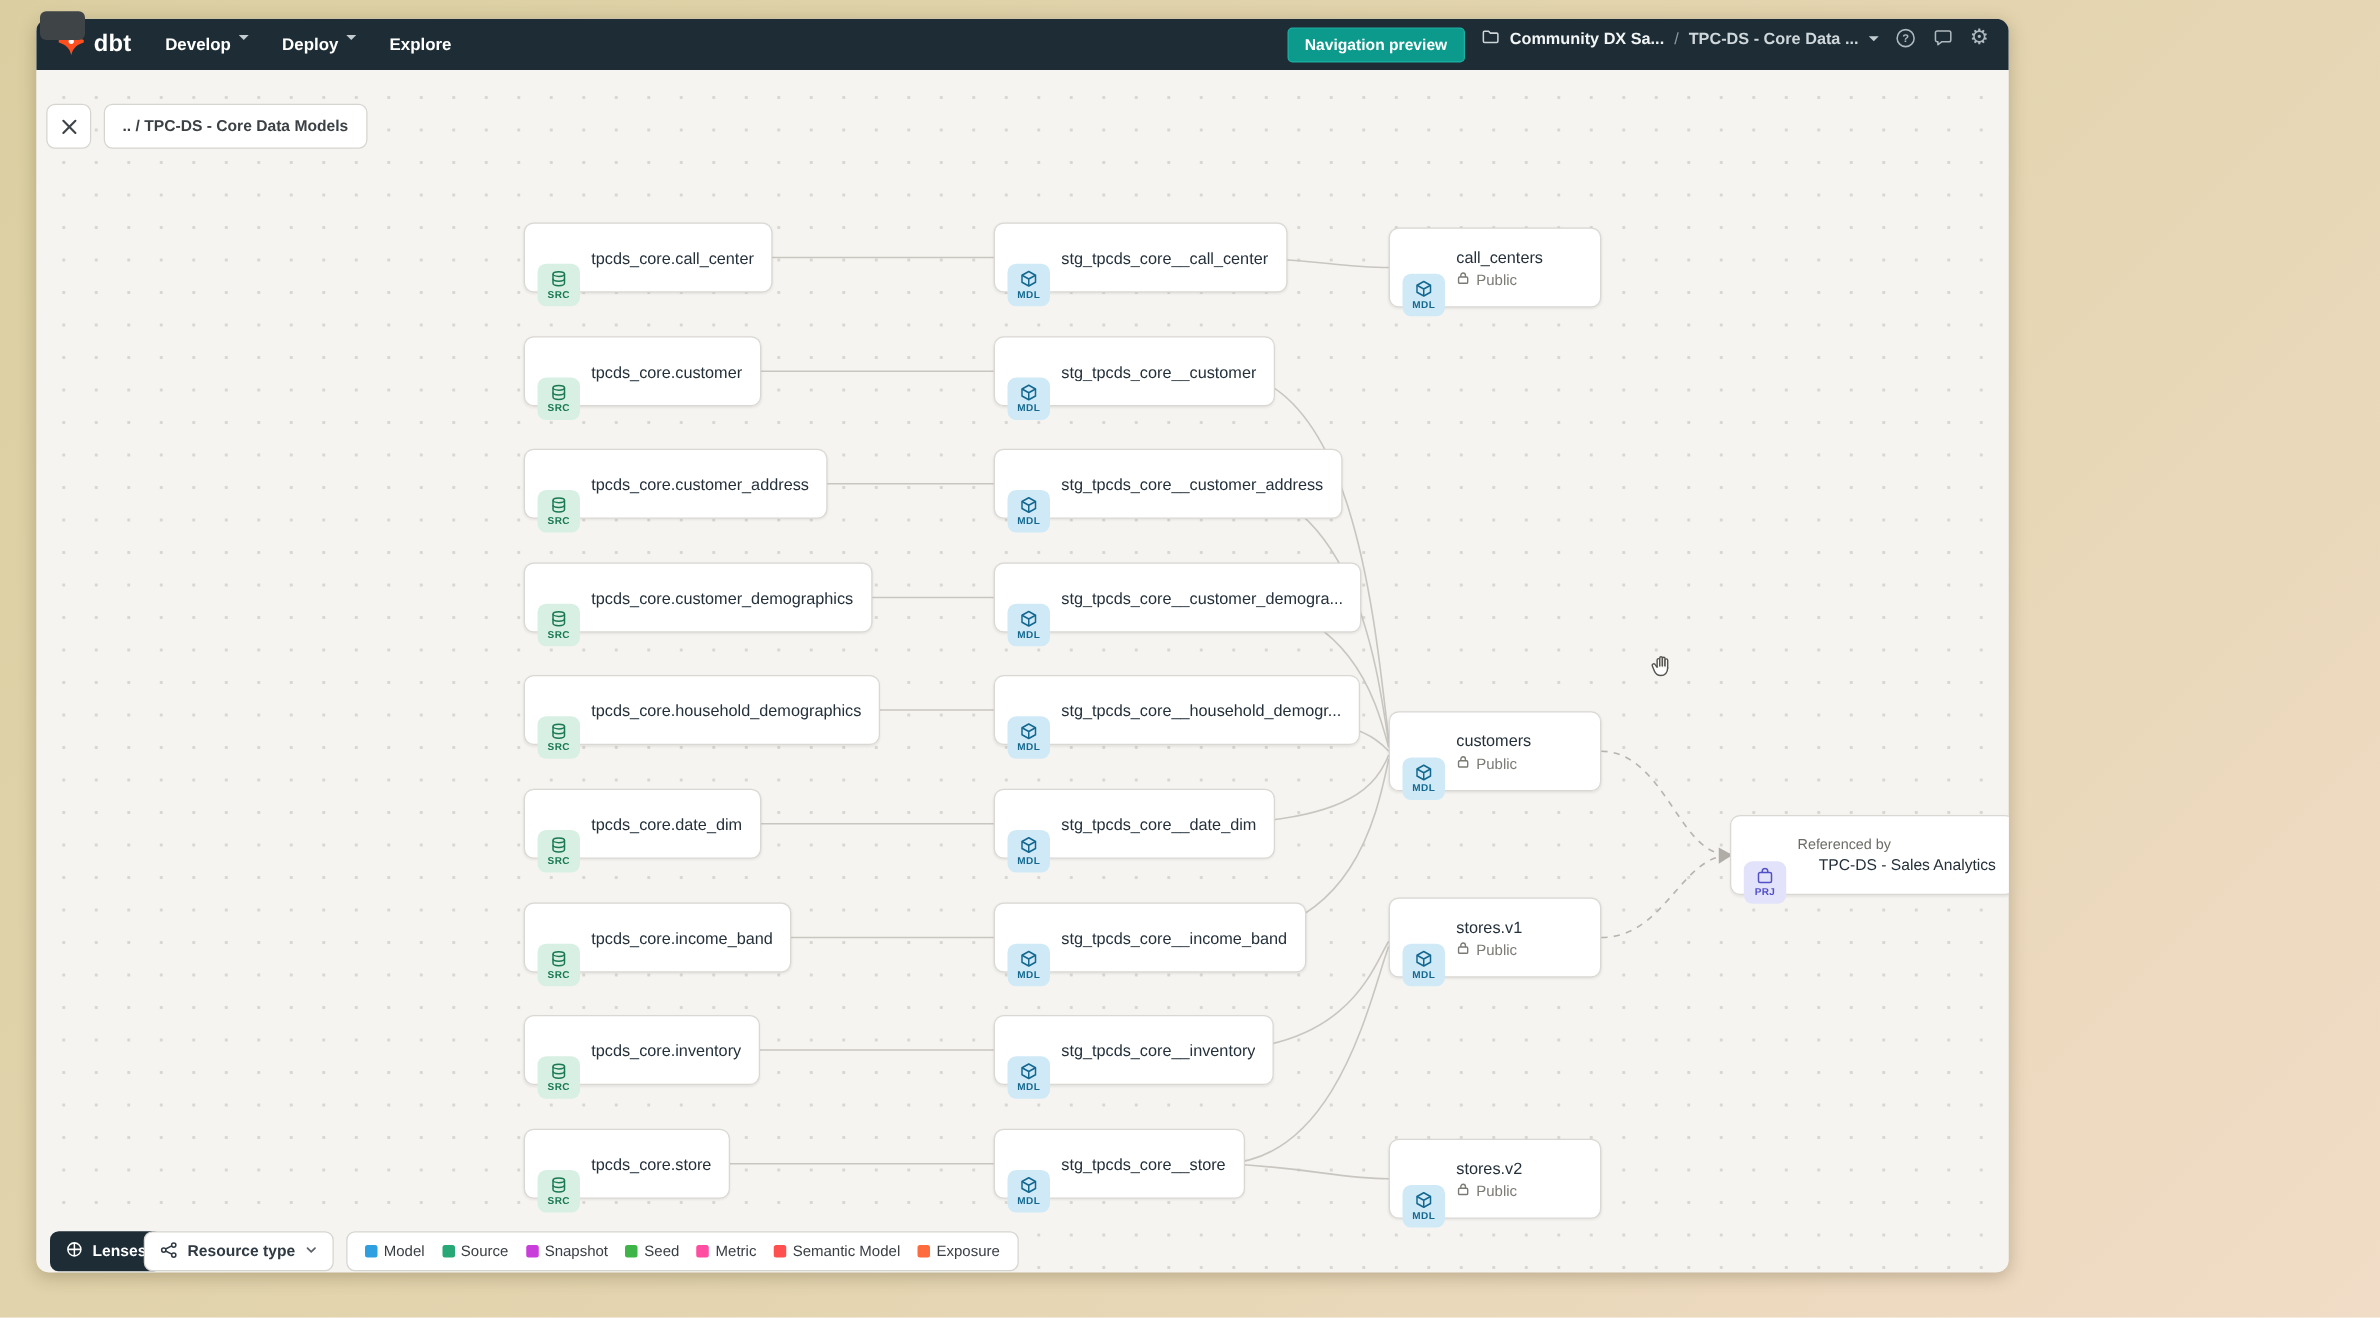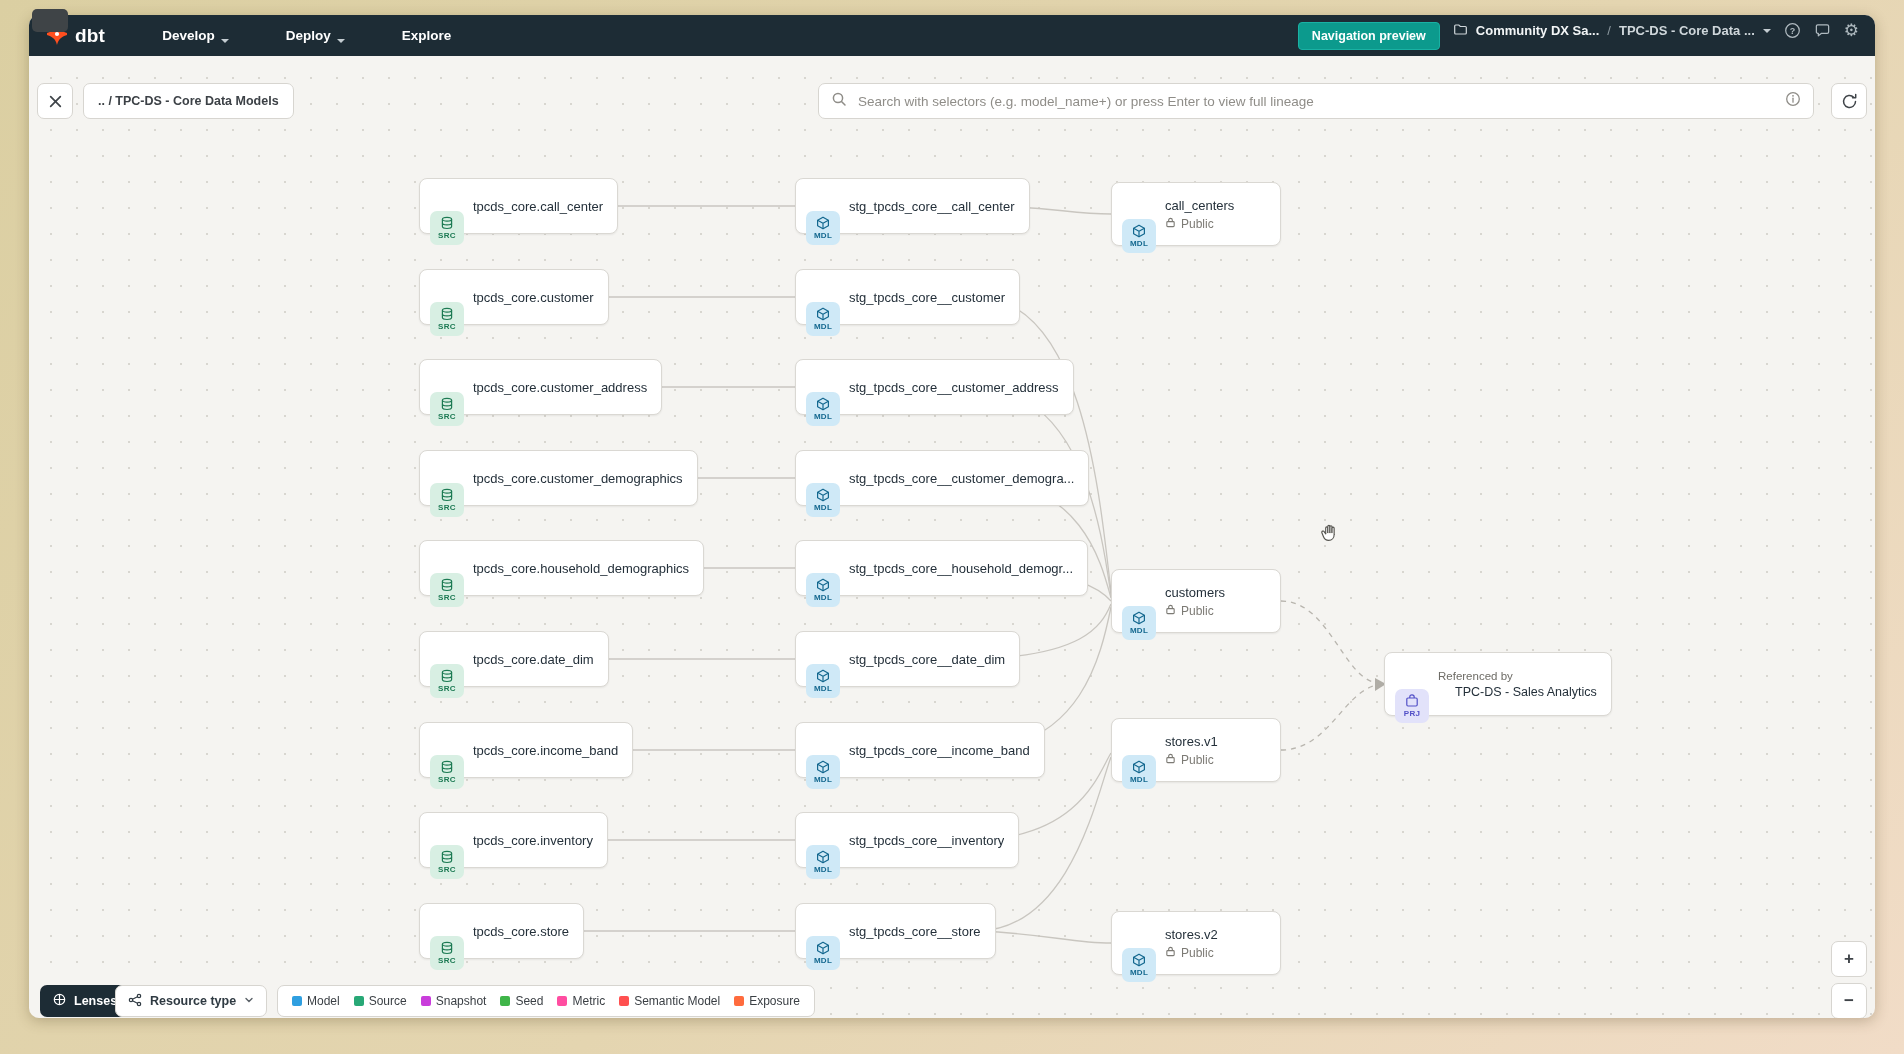--- a/index.html
+++ b/index.html
@@ -4,29 +4,29 @@
 <style>
   * { box-sizing: border-box; }
   html,body { margin:0; padding:0; }
   body {
     width:1904px; height:1054px; overflow:hidden; position:relative;
     background:linear-gradient(135deg,#dbcfa2 0%,#e4d5b0 55%,#f1dcc7 100%);
     font-family:"Liberation Sans","DejaVu Sans",sans-serif;
     -webkit-font-smoothing:antialiased;
   }
   .artifact { position:absolute; left:32px; top:9px; width:36px; height:23px; background:#3f4447; border-radius:5px; z-index:20; }
-  .app { position:absolute; left:29px; top:15px; width:1846px; height:1003px; border-radius:10px; overflow:hidden;
+  .app { position:absolute; left:29px; top:15px; width:1578px; height:1003px; border-radius:10px; overflow:hidden;
          background:#f5f4f1; box-shadow:0 3px 14px rgba(70,55,20,.28); }
 
   
   .topnav { height:41px; background:#1d2c35; display:flex; align-items:center; padding:0 16px; }
   .nav-left { display:flex; align-items:center; gap:27px; }
   .logo { display:flex; align-items:center; gap:6px; cursor:pointer; }
   .logo-text { color:#fff; font-size:19px; font-weight:700; letter-spacing:.2px; }
-  .nav-item { color:#fff; font-size:13.5px; font-weight:600; display:flex; align-items:flex-end; gap:6px; cursor:pointer;margin-left:30px; }
+  .nav-item { color:#fff; font-size:13.5px; font-weight:600; display:flex; align-items:flex-start; gap:6px; cursor:pointer; }
   .chev { width:0; height:0; border-left:4px solid transparent; border-right:4px solid transparent; border-top:4.5px solid #c3ccd1; }
   .nav-right { margin-left:auto; display:flex; align-items:flex-start; gap:13px; }
   .preview-btn { background:#0c9a8d; color:#fff; font-size:12.5px; font-weight:700; padding:6px 13px; border-radius:4px;
                  border:1px solid #19b2a4; cursor:pointer; white-space:nowrap; }
   .nav-crumb { display:flex; align-items:center; gap:8px; font-size:13px; cursor:pointer; white-space:nowrap; }
   .nav-crumb .proj { color:#f2f5f6; font-weight:700; }
   .nav-crumb .sep  { color:#8d9aa1; }
   .nav-crumb .page { color:#cfd7db; font-weight:600; }
   .nav-icon { color:#aeb9bf; display:flex; align-items:center; cursor:pointer; }
   .gear-glyph { font-family:"DejaVu Sans",sans-serif; font-size:17px; line-height:1; color:#aeb9bf; }
@@ -455,32 +455,20 @@
         <span class="prj-name">TPC-DS - Sales Analytics</span>
       </span>
     </div>
 
     <button class="tool-btn" id="close-btn">
       <svg width="15" height="15" viewBox="0 0 14 14" stroke="#3f4449" stroke-width="1.6" stroke-linecap="round">
           <path d="M2.5 2.5l9 9M11.5 2.5l-9 9"></path>
         </svg>
     </button>
     <div id="back-chip">.. / TPC-DS - Core Data Models</div>
-    <div id="searchbar">
-      <span><svg width="16" height="16" viewBox="0 0 16 16" fill="none" stroke="#8f8d88" stroke-width="1.5">
-            <circle cx="7" cy="7" r="4.6"></circle>
-            <path d="M10.5 10.5 14 14" stroke-linecap="round"></path>
-          </svg></span>
-      <input type="text" placeholder="Search with selectors (e.g. model_name+) or press Enter to view full lineage" style="">
-      <span><svg width="16" height="16" viewBox="0 0 16 16" fill="none" stroke="#8f8d88" stroke-width="1.3">
-            <circle cx="8" cy="8" r="6.3"></circle>
-            <path d="M8 7.2v4" stroke-linecap="round"></path>
-            <circle cx="8" cy="4.8" r=".9" fill="#8f8d88" stroke="none"></circle>
-          </svg></span>
-    </div>
     <button class="tool-btn" id="refresh-btn">
       <svg width="17" height="17" viewBox="0 0 17 17" fill="none" stroke="#3f4449" stroke-width="1.5" stroke-linecap="round">
           <path d="M14.5 8.5a6 6 0 1 1-1.8-4.3"></path>
           <path d="M14.7 1.6v3.2h-3.2" stroke-linejoin="round"></path>
         </svg>
     </button>
 
     <div class="f-item" id="lenses">
       <span><svg width="13" height="13" viewBox="0 0 14 14" fill="none" stroke="#fff" stroke-width="1.3">
             <circle cx="7" cy="7" r="5.6"></circle>

